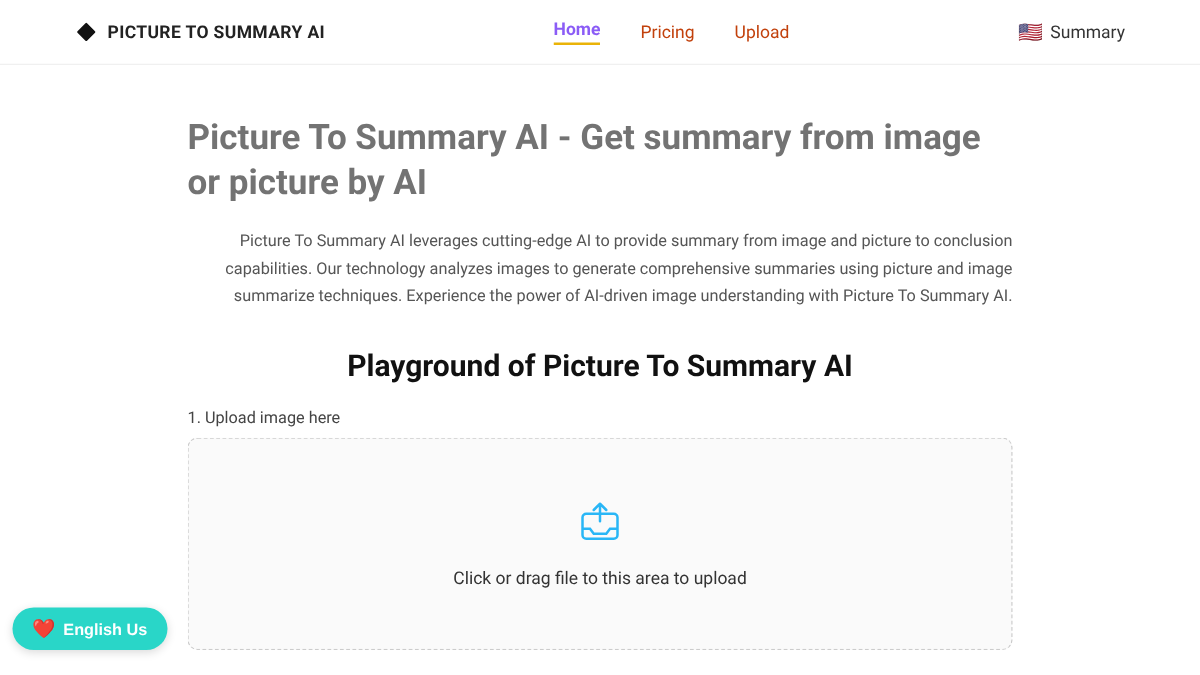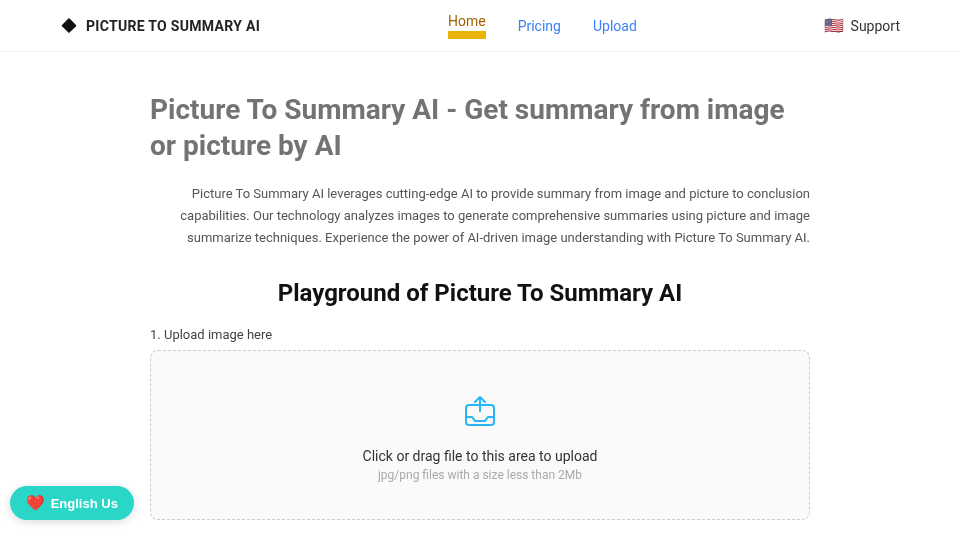--- a/index.html
+++ b/index.html
@@ -33,28 +33,29 @@
       width: 18px;
       height: 18px;
     }
     .navbar-links {
       display: flex;
       gap: 32px;
       align-items: center;
     }
     .nav-link {
       font-size: 14px;
-      color: #3b82f6;
+      color: #c2410c;
       text-decoration: none;
       cursor: pointer;
     }
     .nav-link.active {
-      color: #a16207;
-      border-bottom: 8px solid #eab308;
+      color: #8b5cf6;
+      border-bottom: 2px solid #eab308;
       padding-bottom: 2px;
+      font-weight: bold;
     }
     .navbar-right {
       display: flex;
       align-items: center;
       gap: 6px;
       font-size: 14px;
       color: #333;
     }
     .flag-emoji { font-size: 16px; }
 
@@ -155,21 +156,21 @@
   </div>
 
   <div class="navbar-links">
     <a class="nav-link active">Home</a>
     <a class="nav-link">Pricing</a>
     <a class="nav-link">Upload</a>
   </div>
 
   <div class="navbar-right">
     <span class="flag-emoji">🇺🇸</span>
-    <span>Support</span>
+    <span>Summary</span>
   </div>
 </nav>
 
 <main class="main">
 
   <h1 class="hero-title">Picture To Summary AI - Get summary from image or picture by AI</h1>
   <p class="hero-description">Picture To Summary AI leverages cutting-edge AI to provide summary from image and picture to conclusion capabilities. Our technology analyzes images to generate comprehensive summaries using picture and image summarize techniques. Experience the power of AI-driven image understanding with Picture To Summary AI.</p>
 
   <h2 class="section-title">Playground of Picture To Summary AI</h2>
 
@@ -177,21 +178,20 @@
   <div class="upload-area">
     <div class="upload-icon-wrap">
       <svg width="44" height="44" viewBox="0 0 44 44" fill="none" xmlns="http://www.w3.org/2000/svg">
 
         <rect x="8" y="16" width="28" height="20" rx="3" stroke="#29b6f6" stroke-width="2" fill="none"></rect>
         <path d="M8 28h6l3 4h10l3-4h6" stroke="#29b6f6" stroke-width="2" fill="none"></path>
         <path d="M22 8v14M17 13l5-5 5 5" stroke="#29b6f6" stroke-width="2" stroke-linecap="round" stroke-linejoin="round"></path>
       </svg>
     </div>
     <p class="upload-text-main">Click or drag file to this area to upload</p>
-    <p class="upload-text-sub">jpg/png files with a size less than 2Mb</p>
   </div>
 
   <p class="section-label">2. Enter your intention of summarizing image (Templates provided)</p>
 
 </main>
 
 <button class="support-btn">
   <span class="heart-icon">❤️</span>
   <span>English Us</span>
 </button>

